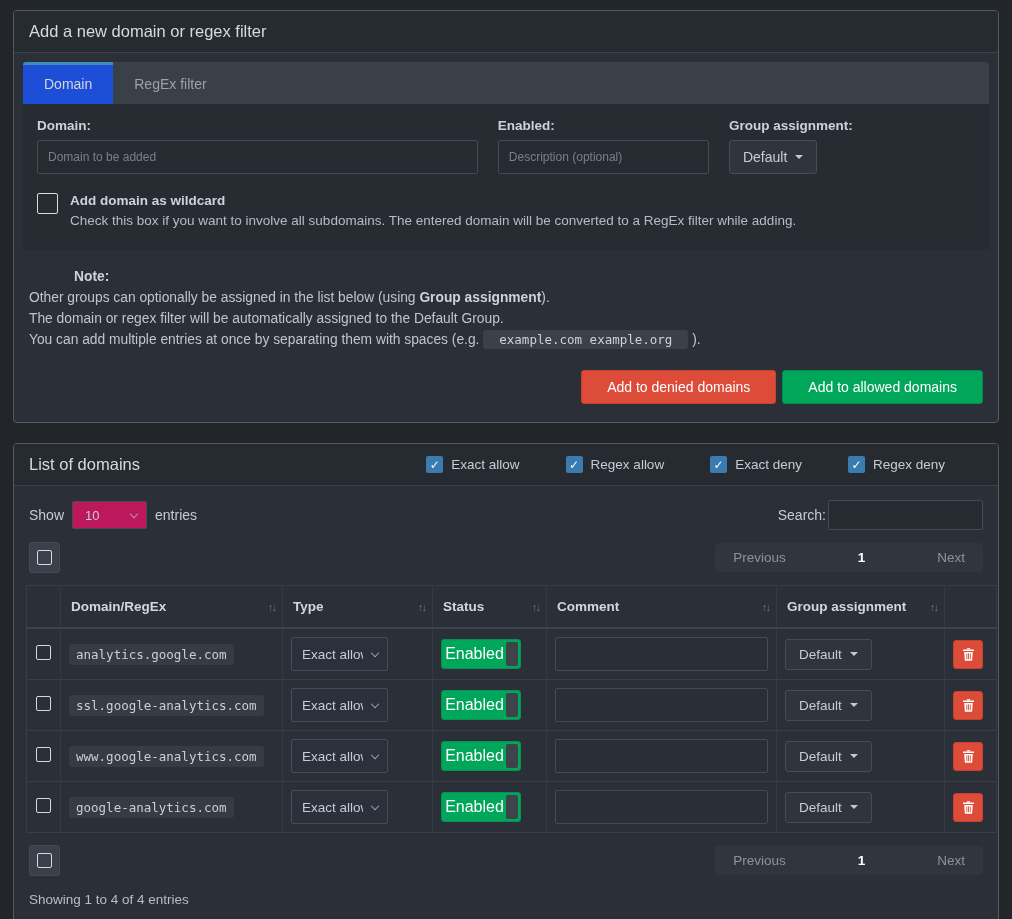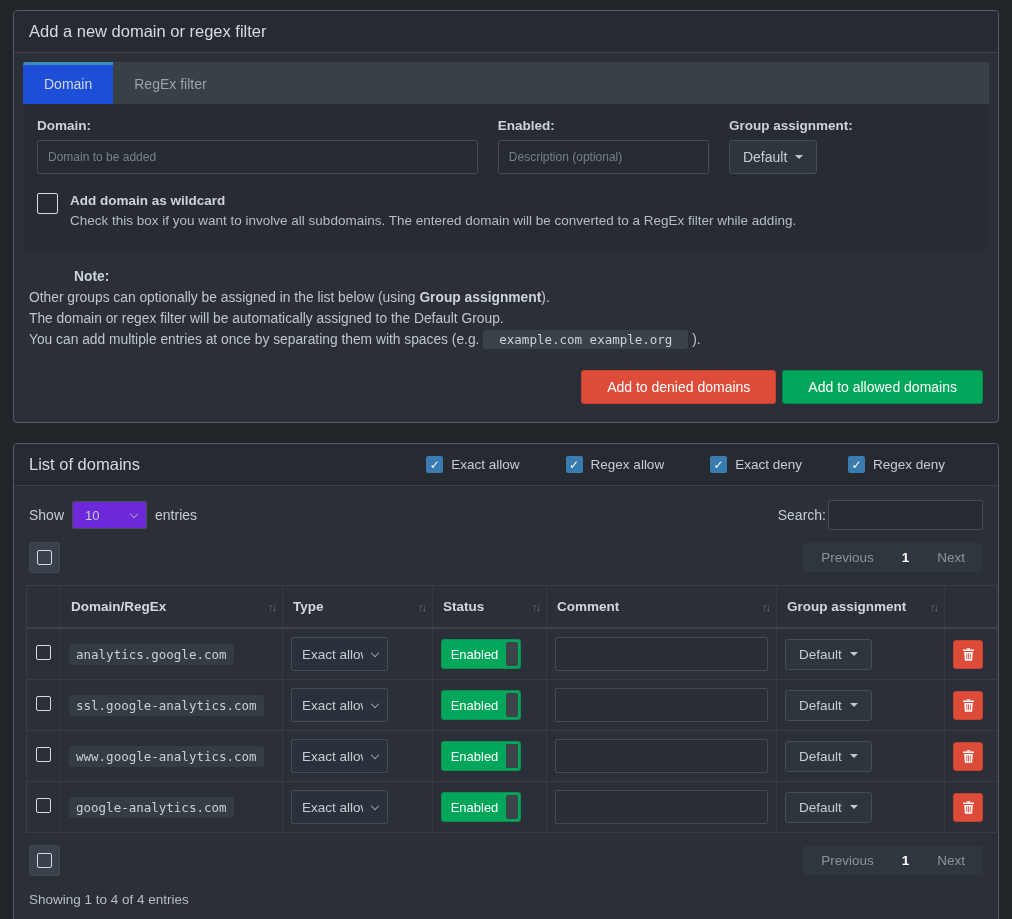--- a/index.html
+++ b/index.html
@@ -128,21 +128,21 @@
     font-weight: bold;
     display: inline-flex; align-items: center; justify-content: center;
     cursor: pointer;
   }
   .list-body { padding: 12px 12px 6px 12px; }
   .controls-row { display: flex; justify-content: space-between; align-items: center; padding: 2px 3px 10px 3px; }
   .length-ctl { display: flex; align-items: center; gap: 8px; font-size: 14px; }
   .select-wrap { position: relative; display: inline-block; }
   select {
     appearance: none; -webkit-appearance: none;
-    background: #6d28d9;
+    background: #be185d;
     border: 1px solid #464d55;
     border-radius: 2px;
     color: #c6ccd3;
     font-size: 13px;
     font-family: "Liberation Sans", "DejaVu Sans", sans-serif;
     padding: 0 26px 0 12px;
     height: 28px;
     cursor: pointer;
   }
   .chev {
@@ -171,20 +171,21 @@
     background: transparent;
     display: inline-block;
     cursor: pointer;
   }
   .pagination {
     background: #30363e;
     border-radius: 3px;
     display: flex;
     align-items: center;
     padding: 7px 4px;
+    gap: 44px;
   }
   .page-link { color: #8d939b; font-size: 13.5px; padding: 0 14px; cursor: pointer; }
   .page-num { color: #fff; font-size: 13.5px; font-weight: bold; padding: 0 14px; cursor: pointer; }
 
   table { width: 100%; border-collapse: collapse; table-layout: fixed; }
   th, td { border: 1px solid #383e46; border-left: none; border-right: 1px solid #343a41; padding: 8px 8px; text-align: left; vertical-align: middle; }
   th:first-child, td:first-child { border-left: 1px solid #383e46; }
   thead th {
     font-size: 13.5px; color: #d2d7dd; font-weight: bold;
     padding: 13px 8px 13px 10px;
@@ -205,21 +206,21 @@
     white-space: nowrap;
     margin-top: 36px;
   }
   .type-select { height: 34px; font-size: 13.5px; padding: 0 24px 0 10px; background: #2b313a; border-color: #454c55; }
   .toggle {
     position: relative;
     width: 80px; height: 30px;
     background: #00a65a;
     border: 1px solid #0b8f52;
     border-radius: 3px;
-    color: #fff; font-size: 13px;
+    color: #fff; font-size: 16px;
     display: flex; align-items: center; justify-content: center;
     padding-right: 13px;
     cursor: pointer;
   }
   .toggle-handle {
     position: absolute; right: 2px; top: 2px; bottom: 2px; width: 12px;
     background: #3c4349;
     border-radius: 2px;
   }
   .comment-input { height: 34px; background: #2a2f37; }

